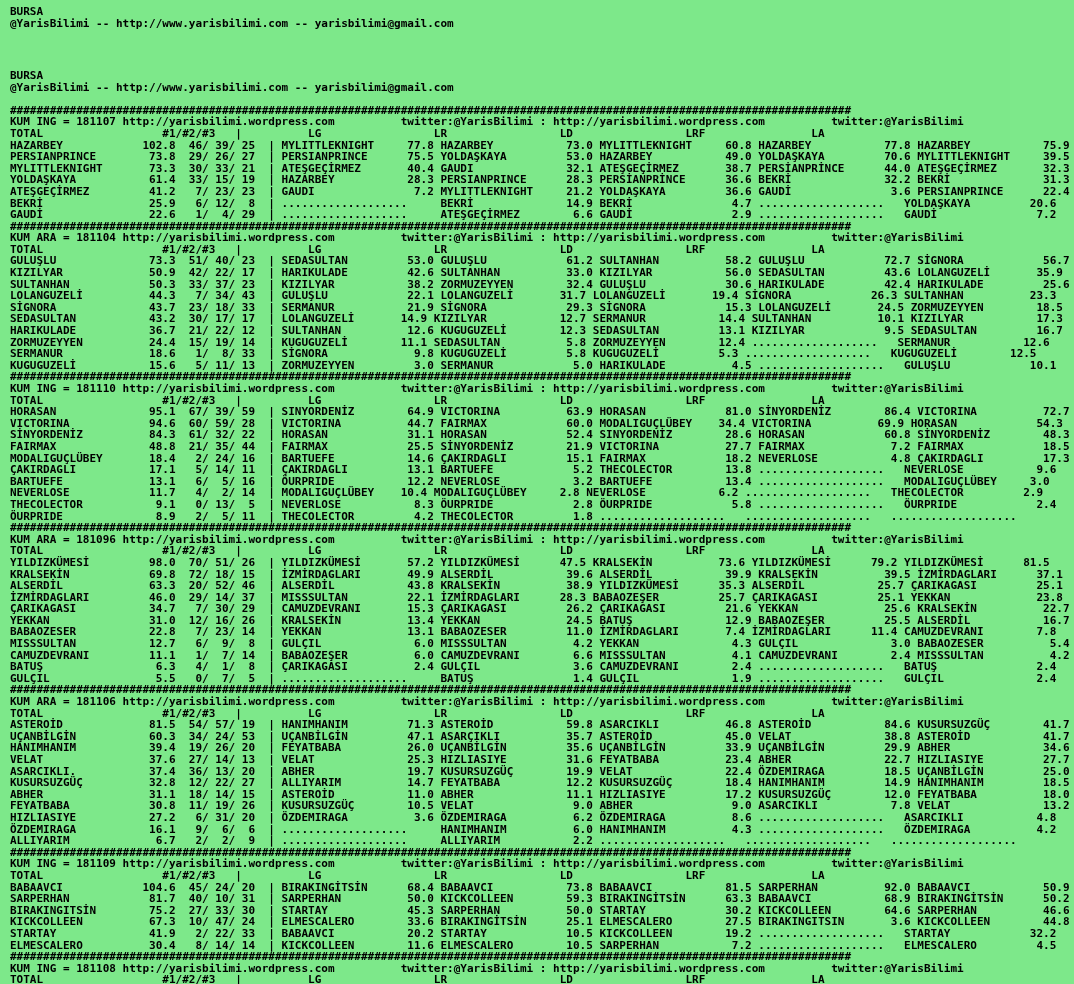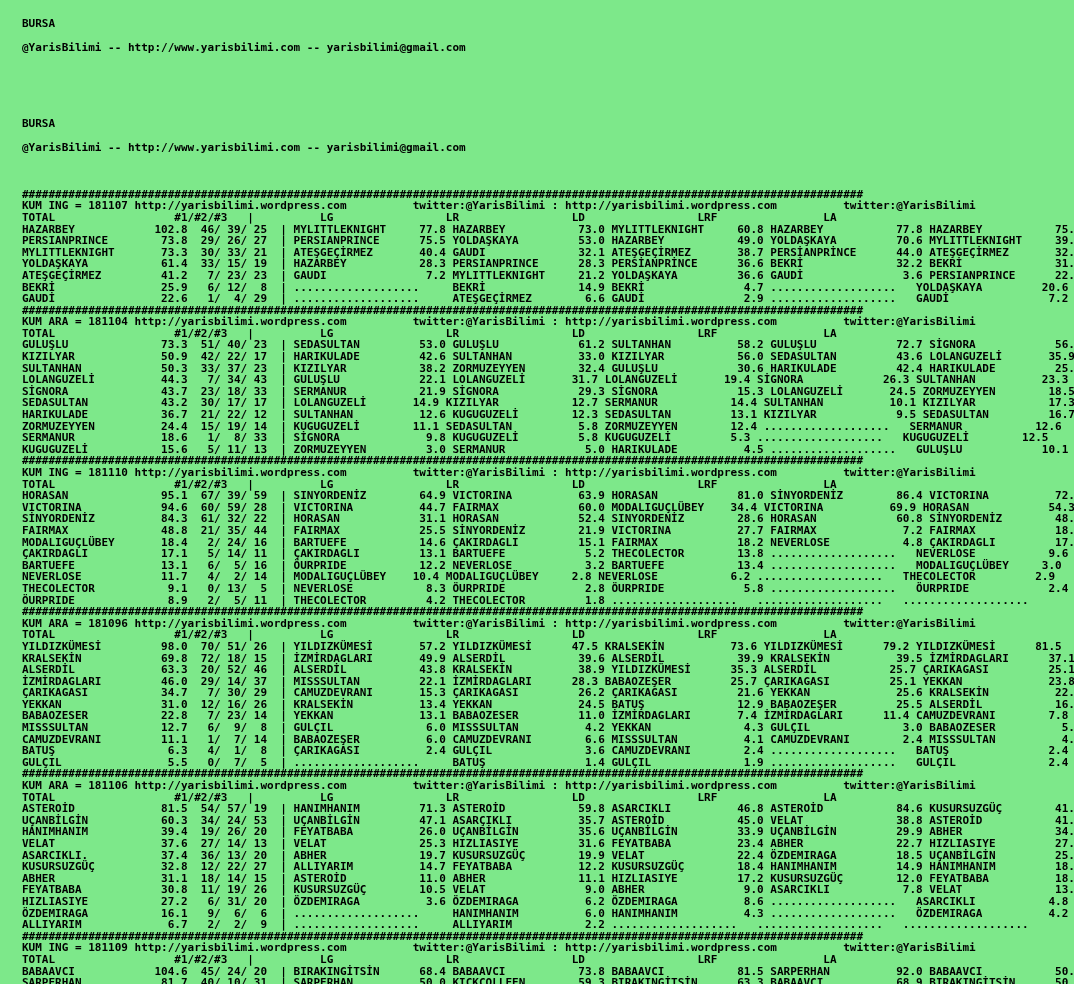--- a/index.html
+++ b/index.html
@@ -10,21 +10,21 @@
   body {
     width: 1074px;
     min-height: 984px;
     font-family: "DejaVu Sans Mono", "Liberation Mono", monospace;
     font-size: 11px;
     line-height: 11.6px;
     color: #000;
     background: #7de88a;
   }
   pre {
-    margin: 12px;
+    margin: 0;
     padding: 0;
     font-family: "DejaVu Sans Mono", "Liberation Mono", monospace;
     font-size: 11px;
     line-height: 11.6px;
     font-weight: bold;
     white-space: pre;
     letter-spacing: 0px;
     color: #000;
   }
   .header-block {

